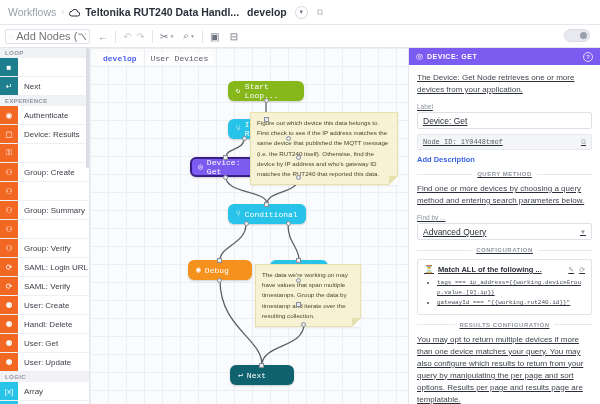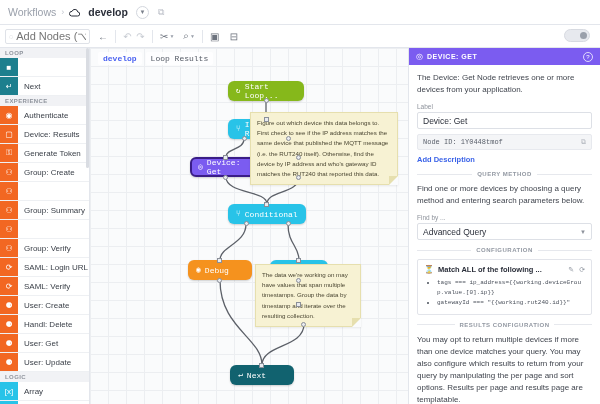--- a/index.html
+++ b/index.html
@@ -186,21 +186,21 @@
   .rp-header .t {
     font-size:7px; font-weight:bold; letter-spacing:.5px; text-transform:uppercase;
   }
   .rp-help {
     margin-left:auto;
     width:10px; height:10px; border-radius:50%;
     border:1px solid rgba(255,255,255,.75);
     display:flex; align-items:center; justify-content:center;
     font-size:6px;
   }
-  .rp-body { flex:1; overflow:hidden; padding:7px 8px 0 8px; }
+  .rp-body { flex:1; overflow:hidden; padding:7px 8px 0 8px;text-decoration:underline; }
   .rp-desc { font-size:8px; line-height:1.5; color:#40454e; }
   .rp-label { font-size:6.5px; color:#8d929b; margin:7px 0 2px; }
   .rp-input {
     width:100%; height:17px;
     border:1px solid #dde0e6; border-radius:2px;
     background:#fff; padding:0 5px;
     font-family:"Liberation Sans", sans-serif;
     font-size:8.5px; color:#2b2f3a;
     display:flex; align-items:center;
   }
@@ -249,20 +249,21 @@
 <div class="app">
 
   <div class="breadcrumb-bar">
     <span class="bc-link">Workflows</span>
     <span class="bc-sep">›</span>
     <span class="bc-cloud">
       <svg width="11" height="9" viewBox="0 0 11 9">
           <path d="M2.6 8h6a2 2 0 0 0 .2-4A3 3 0 0 0 3 3.4 2.3 2.3 0 0 0 2.6 8z" fill="none" stroke="#2b2f3a" stroke-width="1"></path>
         </svg>
     </span>
+    <span class="bc-title">Teltonika RUT240 Data Handl...</span>
     <span class="bc-branch">develop</span>
     <span class="bc-caret">▼</span>
     <span class="bc-copy">⧉</span>
   </div>
 
   <div class="toolbar">
     <div class="search-box">
       <span class="mag">◌</span>
       <input value="" placeholder="Add Nodes (⌥ + )" style="">
     </div>
@@ -302,21 +303,20 @@
         <div class="pal-item">
           <div class="pal-icon" style="background:#f26722">◉</div>
           <div class="pal-label">Authenticate</div>
         </div>
         <div class="pal-item">
           <div class="pal-icon" style="background:#f26722">▢</div>
           <div class="pal-label">Device: Results</div>
         </div>
         <div class="pal-item">
           <div class="pal-icon" style="background:#f26722">⚿</div>
-          <div class="pal-label">Generate Token</div>
         </div>
         <div class="pal-item">
           <div class="pal-icon" style="background:#f26722">⚇</div>
           <div class="pal-label">Group: Create</div>
         </div>
         <div class="pal-item">
           <div class="pal-icon" style="background:#f26722">⚇</div>
         </div>
         <div class="pal-item">
           <div class="pal-icon" style="background:#f26722">⚇</div>
@@ -366,21 +366,21 @@
           <div class="pal-label">Conditional</div>
         </div>
       </div>
       <div class="pal-scrollbar"></div>
     </div>
 
     <div class="canvas">
 
       <div class="tabs">
         <span class="tab active">develop</span>
-        <span class="tab inactive">Loop Results</span>
+        <span class="tab inactive">User Devices</span>
       </div>
 
       <svg class="edges">
         <g fill="none" stroke="#5c6068" stroke-width="1.3">
           <path d="M176 53 L176 71"></path>
           <path d="M154 91 C154 102, 136 100, 136 109"></path>
           <path d="M198 91 C198 102, 209 100, 209 109"></path>
           <path d="M136 129 C136 146, 177 142, 177 156"></path>
           <path d="M209 129 C209 146, 177 142, 177 156"></path>
           <path d="M156 176 C156 196, 130 198, 130 212"></path>

